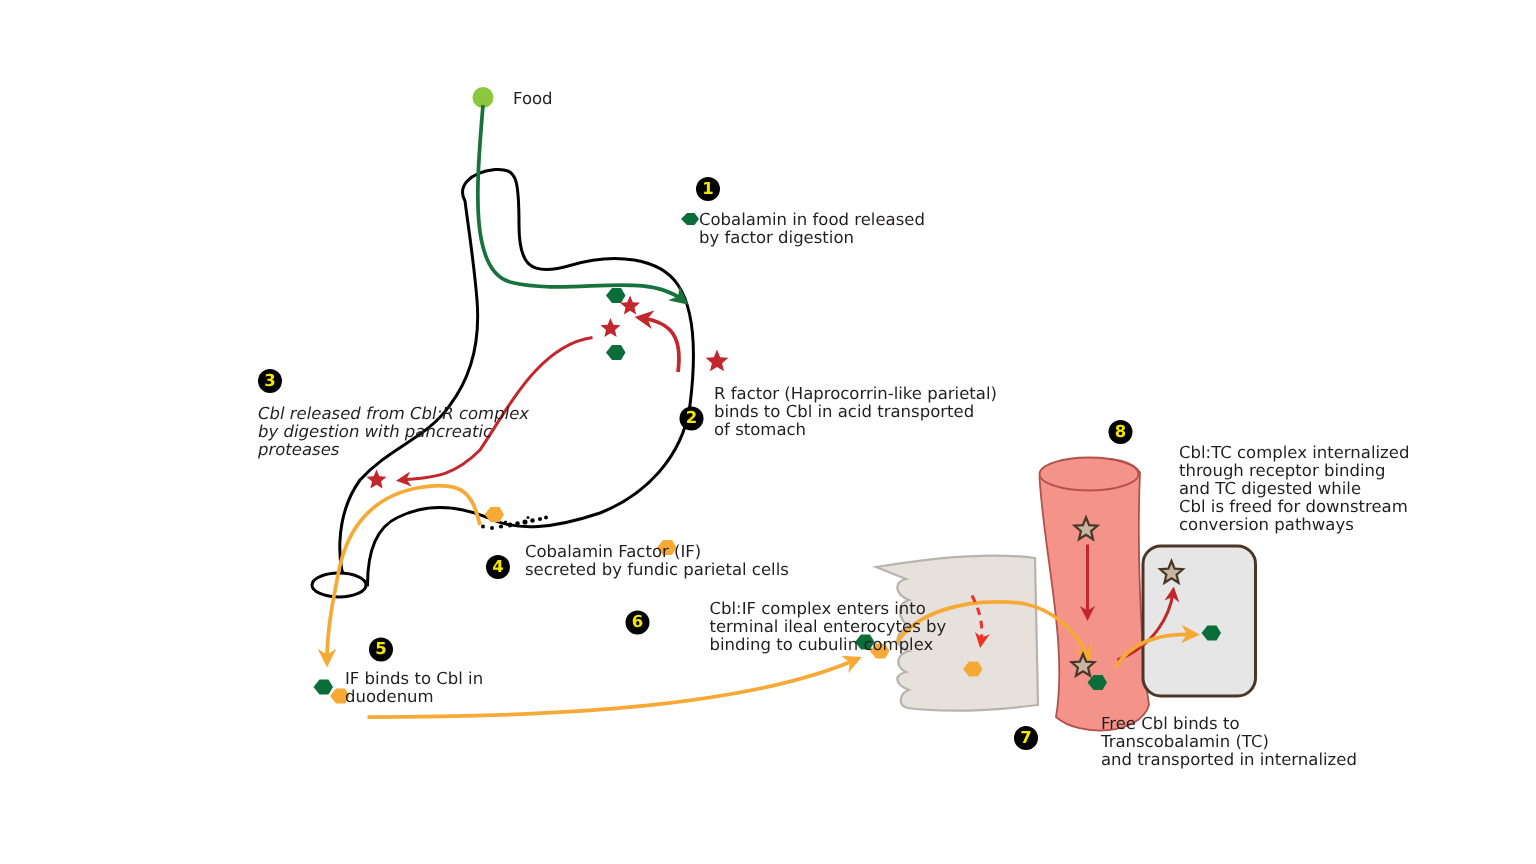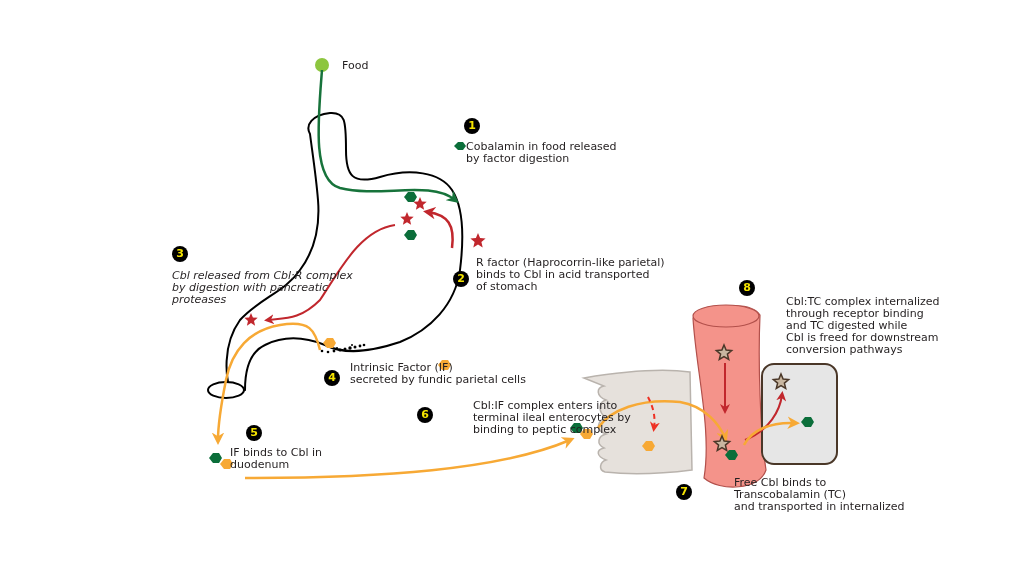--- a/index.html
+++ b/index.html
@@ -112,35 +112,35 @@
 
 <div class="step" style="left:172px;top:246px;">3</div>
 <div class="lbl" style="left:172px;top:270px;font-style:italic;">
     <div>Cbl released from Cbl:R complex</div>
     <div>by digestion with pancreatic</div>
     <div>proteases</div>
   </div>
 
 <div class="step" style="left:324px;top:370px;">4</div>
 <div class="lbl" style="left:350px;top:362px;">
-    <div>Intrinsic Factor (IF)</div>
+    <div>Cobalamin Factor (IF)</div>
     <div>secreted by fundic parietal cells</div>
   </div>
 
 <div class="step" style="left:246px;top:425px;">5</div>
 <div class="lbl" style="left:230px;top:447px;">
     <div>IF binds to Cbl in</div>
     <div>duodenum</div>
   </div>
 
 <div class="step" style="left:417px;top:407px;">6</div>
 <div class="lbl" style="left:441px;top:400px;margin-left:32px;">
     <div>Cbl:IF complex enters into</div>
     <div>terminal ileal enterocytes by</div>
-    <div>binding to peptic complex</div>
+    <div>binding to cubulin complex</div>
   </div>
 
 <div class="step" style="left:676px;top:484px;">7</div>
 <div class="lbl" style="left:702px;top:477px;margin-left:32px;">
     <div>Free Cbl binds to</div>
     <div>Transcobalamin (TC)</div>
     <div>and transported in internalized</div>
   </div>
 
 <div class="step" style="left:739px;top:280px;">8</div>

